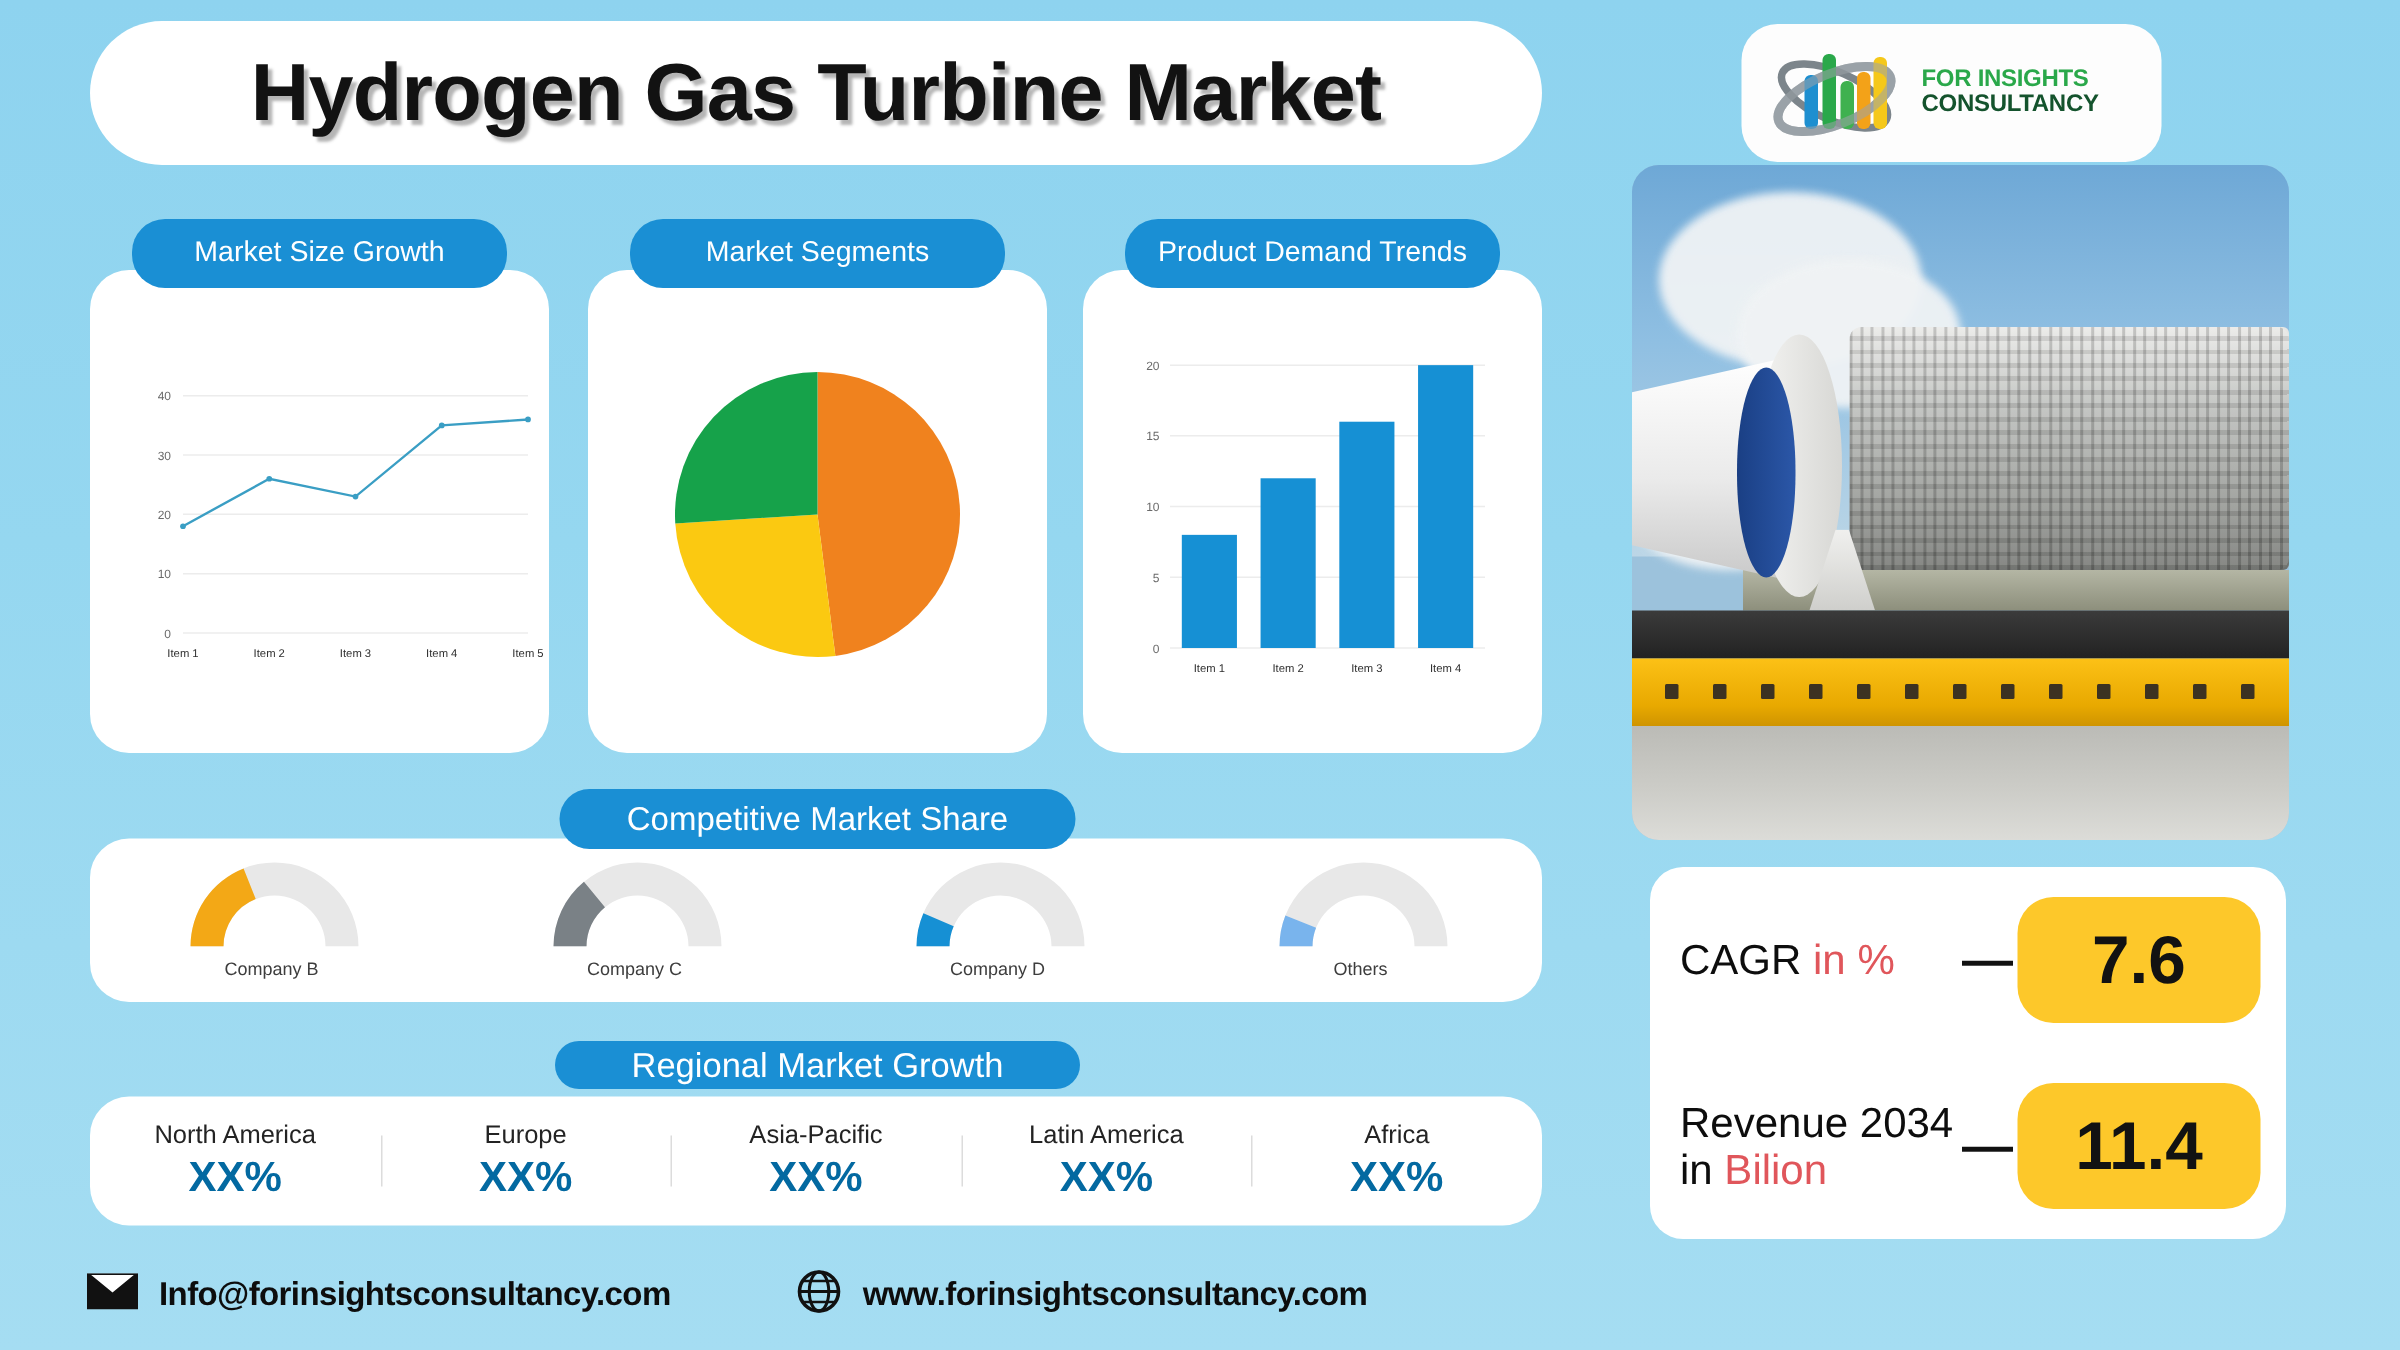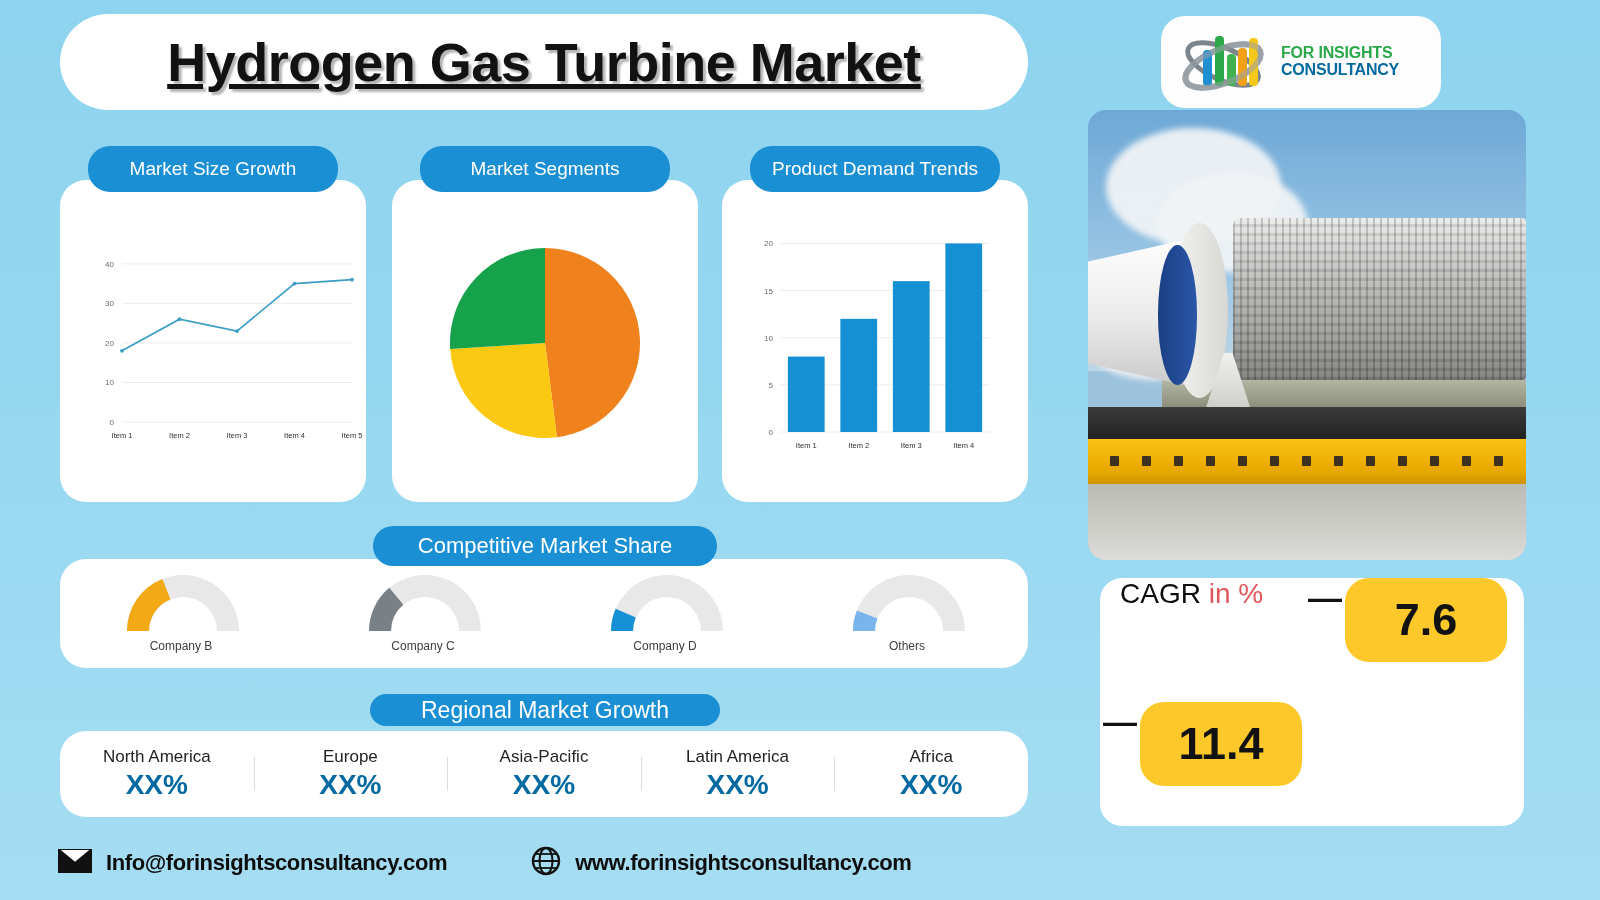--- a/index.html
+++ b/index.html
@@ -13,33 +13,32 @@
   
   #title-card{
     position:absolute; left:60px; top:14px; width:968px; height:96px;
     background:#ffffff; border-radius:48px;
     display:flex; align-items:center; justify-content:center;
   }
   #title-text{
     font-size:54px; font-weight:bold; color:#121212;
     letter-spacing:-0.5px; white-space:nowrap;
     text-shadow:3px 3px 2px rgba(90,90,90,0.45);
-    text-decoration:underline;
   }
 
   
   #logo-card{
     position:absolute; left:1161px; top:16px; width:280px; height:92px;
     background:#fdfdfd; border-radius:24px;
     display:flex; align-items:center; gap:10px; padding:0 14px;
   }
   #logo-mark{ position:relative; width:96px; height:76px; flex:0 0 96px; }
   #logo-text{ line-height:1.05; }
   .logo-l1{ font-size:16px; font-weight:bold; color:#2aa84a; letter-spacing:-0.2px; }
-  .logo-l2{ font-size:16px; font-weight:bold; color:#0369a1; letter-spacing:-0.2px; }
+  .logo-l2{ font-size:16px; font-weight:bold; color:#14532d; letter-spacing:-0.2px; }
 
   
   .white-card{ position:absolute; background:#ffffff; border-radius:26px; }
   .pill{
     position:absolute; background:#1a8fd4; color:#fff; border-radius:22px;
     display:flex; align-items:center; justify-content:center;
     font-size:19px; white-space:nowrap; z-index:5; padding:0 18px;
   }
 
   
@@ -126,21 +125,21 @@
     background:linear-gradient(180deg,#f0f0ee,#cfcfcc);
     clip-path:polygon(40% 0%, 60% 0%, 100% 100%, 0% 100%);
   }
 
   
   #stats-card{
     position:absolute; left:1100px; top:578px; width:424px; height:248px;
     background:#fff; border-radius:22px;
   }
   .stat-row{ position:absolute; left:0; right:0; height:50%;
-             display:flex; align-items:flex-start; }
+             display:flex; align-items:center; }
   .stat-row.r1{ top:0; }
   .stat-row.r2{ top:50%; }
   .stat-label{ padding-left:20px; width:205px; font-size:28px; color:#0d0d0d; line-height:1.12; }
   .stat-label .accent{ color:#e0565b; }
   .stat-dash{ width:40px; text-align:center; font-size:34px; font-weight:bold; color:#111; }
   .stat-value{
     width:162px; height:84px; background:#fdc82a; border-radius:24px;
     display:flex; align-items:center; justify-content:center;
     font-size:45px; font-weight:bold; color:#121212;
   }
@@ -340,20 +339,24 @@
     </div>
 </div>
 
 <div id="stats-card">
   <div class="stat-row r1">
     <div class="stat-label"><span>CAGR </span><span class="accent">in %</span></div>
     <div class="stat-dash">—</div>
     <div class="stat-value">7.6</div>
   </div>
   <div class="stat-row r2">
+    <div class="stat-label">
+      <div>Revenue 2034</div>
+      <div><span>in </span><span class="accent">Bilion</span></div>
+    </div>
     <div class="stat-dash">—</div>
     <div class="stat-value">11.4</div>
   </div>
 </div>
 
 <div id="footer">
   <div class="foot-item" id="foot-mail">
     <span>
       <svg width="34" height="24" viewBox="0 0 34 24">
           <rect x="0" y="0" width="34" height="24" fill="#111"></rect>

